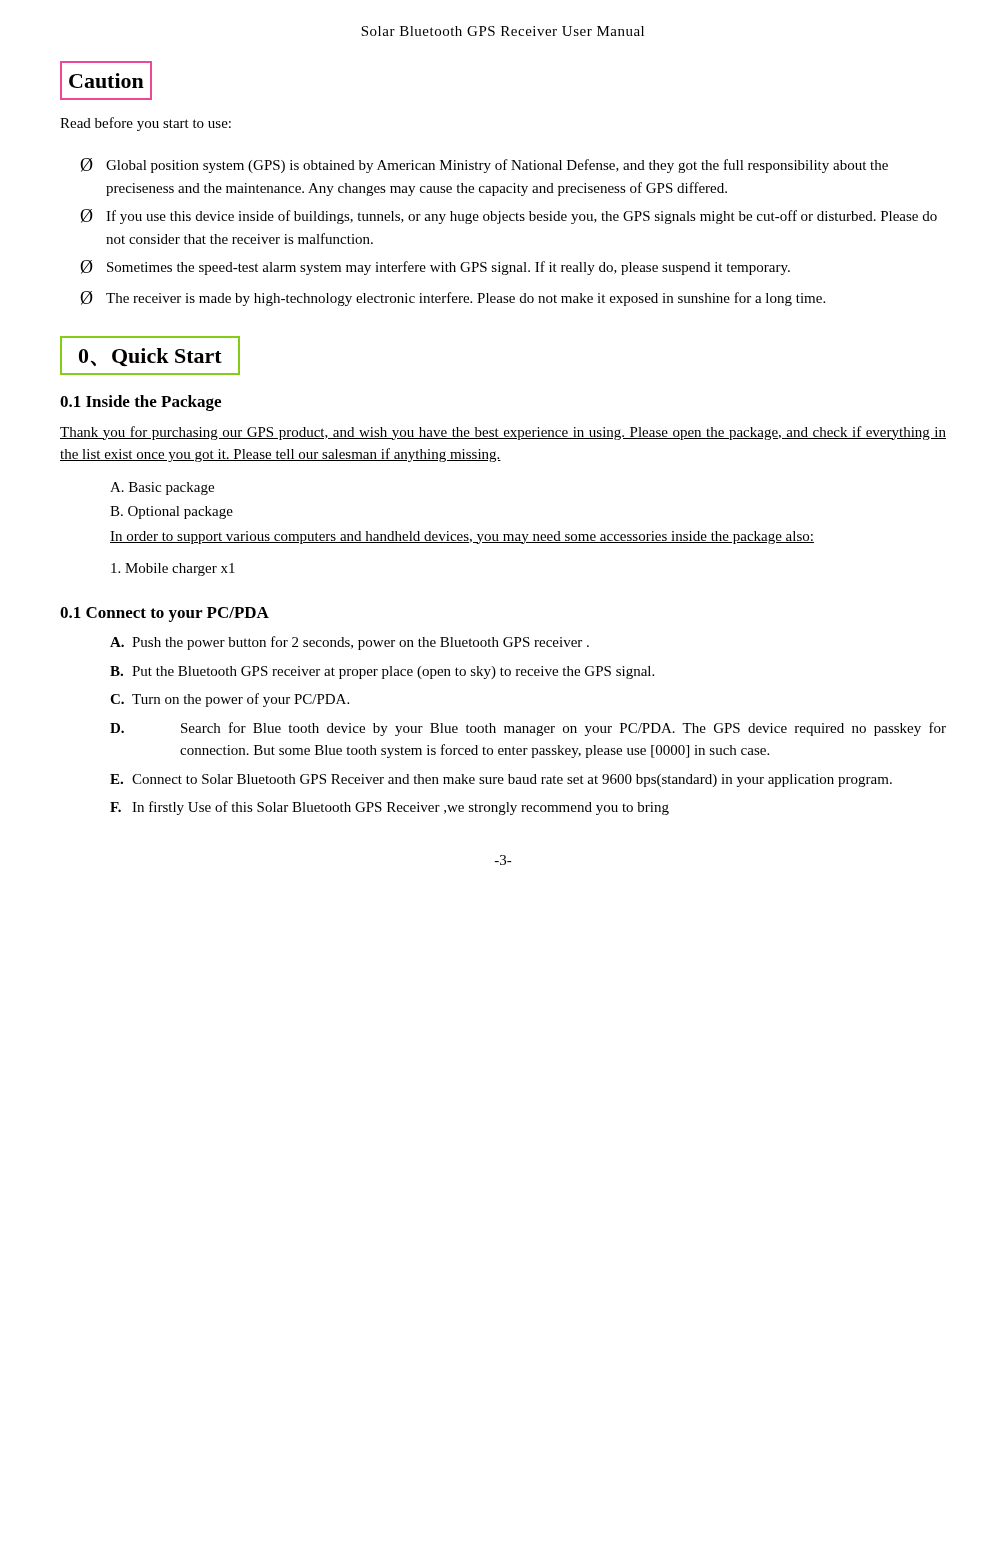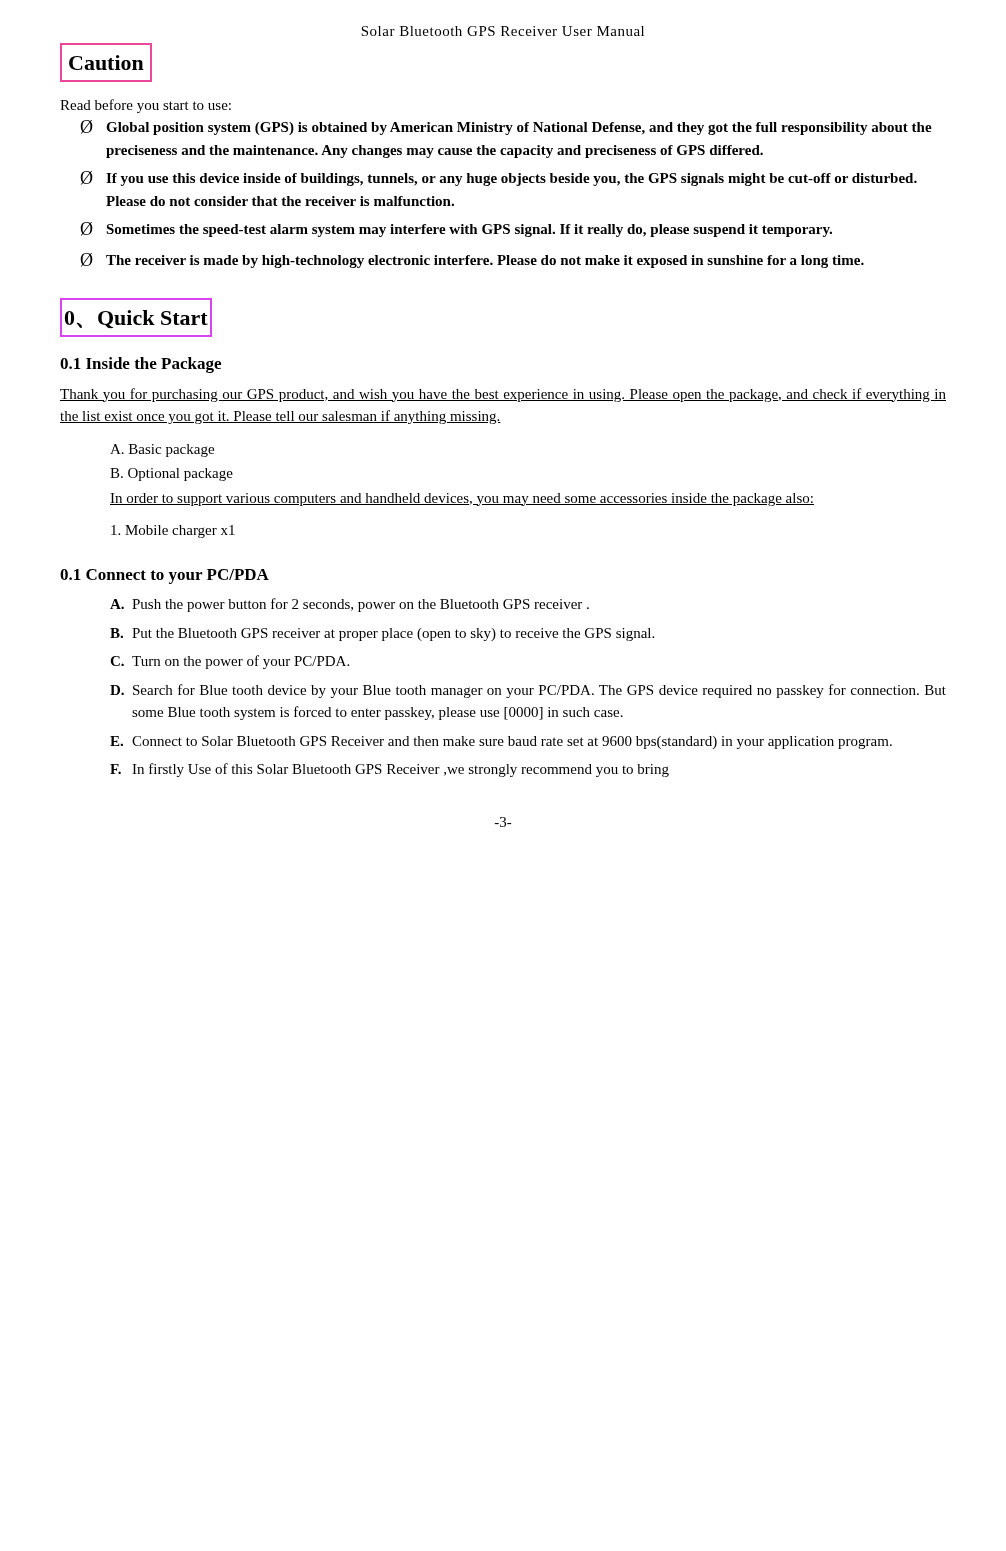--- a/index.html
+++ b/index.html
@@ -10,34 +10,35 @@
       color: #000;
       background: #fff;
       width: 1006px;
       min-height: 1551px;
       padding: 20px 60px 40px 60px;
     }
 
     .page-header {
       text-align: center;
       font-size: 15px;
+      margin-bottom: 18px;
       letter-spacing: 0.5px;
     }
 
     .caution-title {
       display: inline-block;
       font-size: 22px;
       font-weight: bold;
       border: 2px solid #ec4899;
       padding: 1px 6px;
       margin-bottom: 12px;
     }
 
     .read-before {
-      margin-bottom: 0;
+      margin-bottom: 20px;
       font-size: 15px;
     }
 
     .bullet-list {
       list-style: none;
       margin-left: 20px;
       margin-bottom: 16px;
     }
 
     .bullet-list li {
@@ -48,33 +49,32 @@
 
     .bullet-symbol {
       font-size: 18px;
       margin-right: 10px;
       margin-top: -2px;
       min-width: 16px;
     }
 
     .bullet-text {
       flex: 1;
-      font-weight: bold;
     }
 
     .section-divider {
       margin: 24px 0 10px 0;
     }
 
     .quick-start-title {
       display: inline-block;
       font-size: 22px;
       font-weight: bold;
-      border: 2px solid #d946ef;
-      padding: 1px 2px;
+      border: 2px solid #84cc16;
+      padding: 1px 16px;
       margin-bottom: 14px;
     }
 
     .sub-section-title {
       font-size: 17px;
       font-weight: bold;
       margin-bottom: 6px;
     }
 
     .paragraph {
@@ -197,21 +197,21 @@
       <span class="connect-text">Put the Bluetooth GPS receiver    at proper place (open to sky) to receive the GPS signal.</span>
     </div>
 
     <div class="connect-item">
       <span class="connect-label">C.</span>
       <span class="connect-text">Turn on the power of your PC/PDA.</span>
     </div>
 
     <div style="margin-left:50px; display:flex; align-items:flex-start; margin-bottom:6px;">
       <span class="connect-label">D.</span>
-      <span class="connect-text" style="text-align:justify;">Search  for  Blue  tooth  device  by  your  Blue  tooth  manager  on  your  PC/PDA.  The  GPS device  required  no  passkey  for  connection.  But  some  Blue  tooth  system  is  forced  to  enter passkey, please use [0000] in such case.</span>
+      <span class="connect-text" style="text-align:justify;margin-left:48px;">Search  for  Blue  tooth  device  by  your  Blue  tooth  manager  on  your  PC/PDA.  The  GPS device  required  no  passkey  for  connection.  But  some  Blue  tooth  system  is  forced  to  enter passkey, please use [0000] in such case.</span>
     </div>
 
     <div style="margin-left:50px; display:flex; align-items:flex-start; margin-bottom:6px;">
       <span class="connect-label">E.</span>
       <span class="connect-text" style="text-align:justify;">Connect  to  Solar  Bluetooth  GPS  Receiver    and  then  make  sure  baud  rate  set  at  9600 bps(standard) in your application program.</span>
     </div>
 
     <div class="connect-item">
       <span class="connect-label">F.</span>
       <span class="connect-text">In  firstly  Use  of  this  Solar  Bluetooth  GPS  Receiver  ,we  strongly  recommend  you  to  bring</span>

